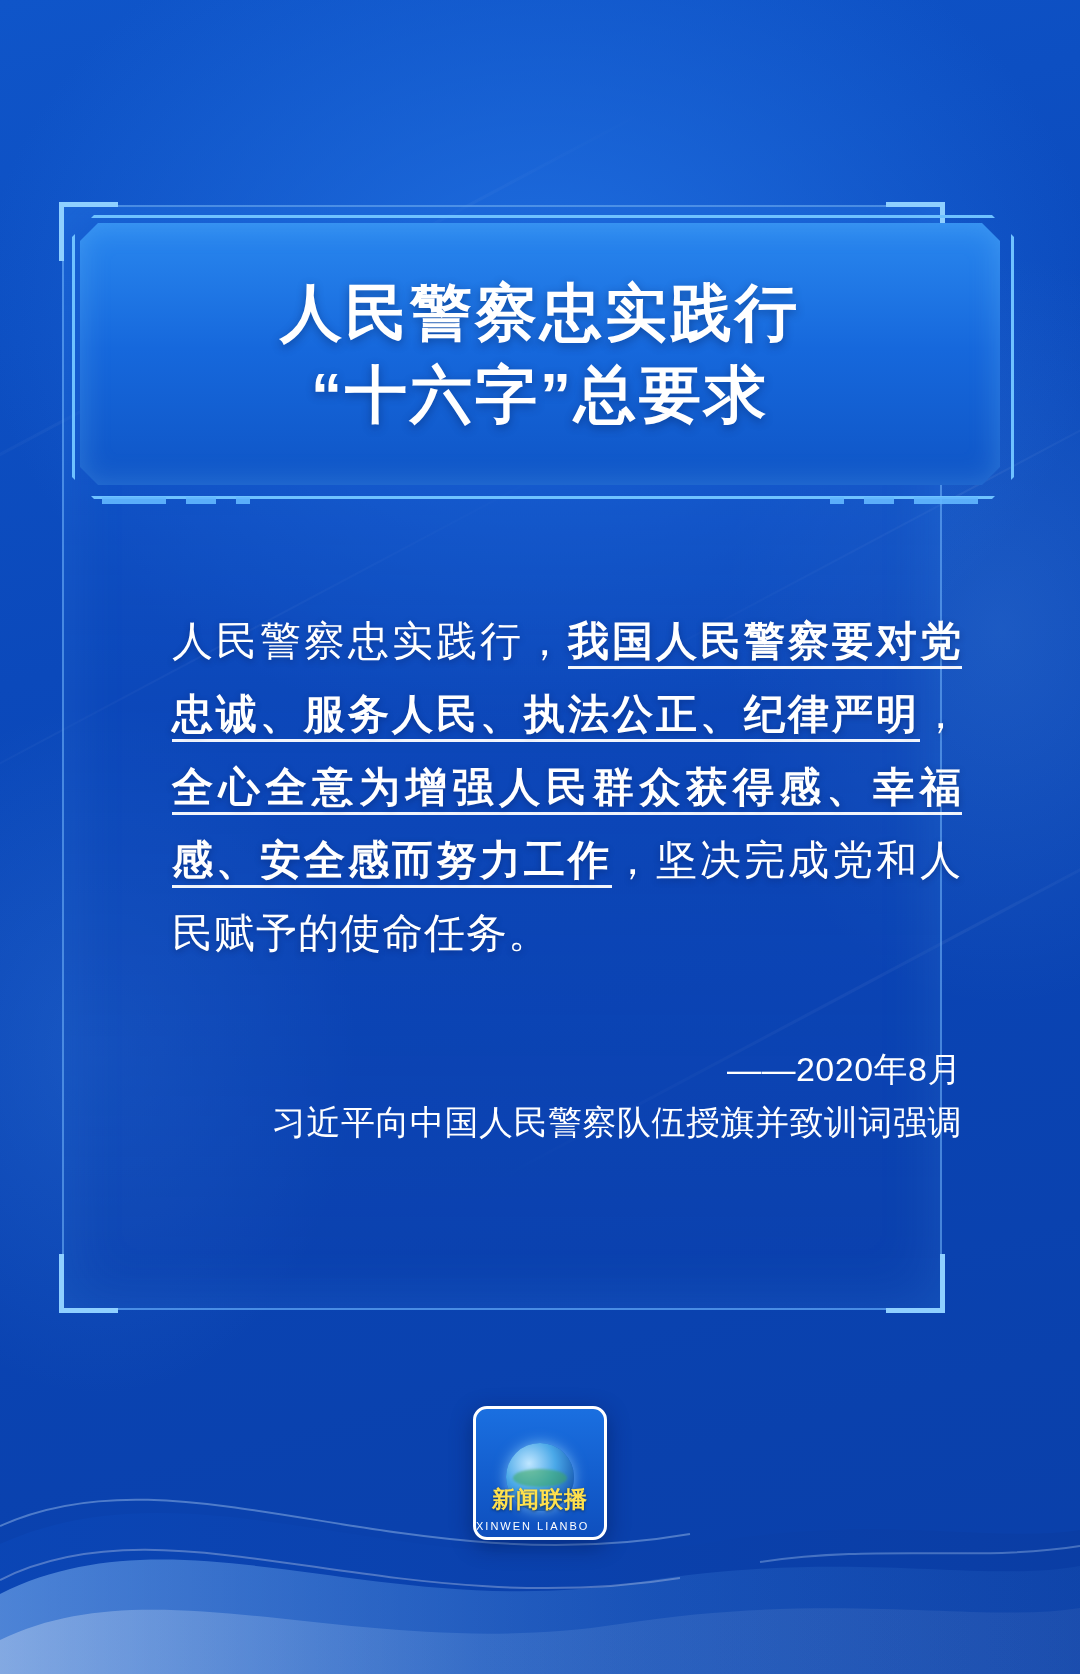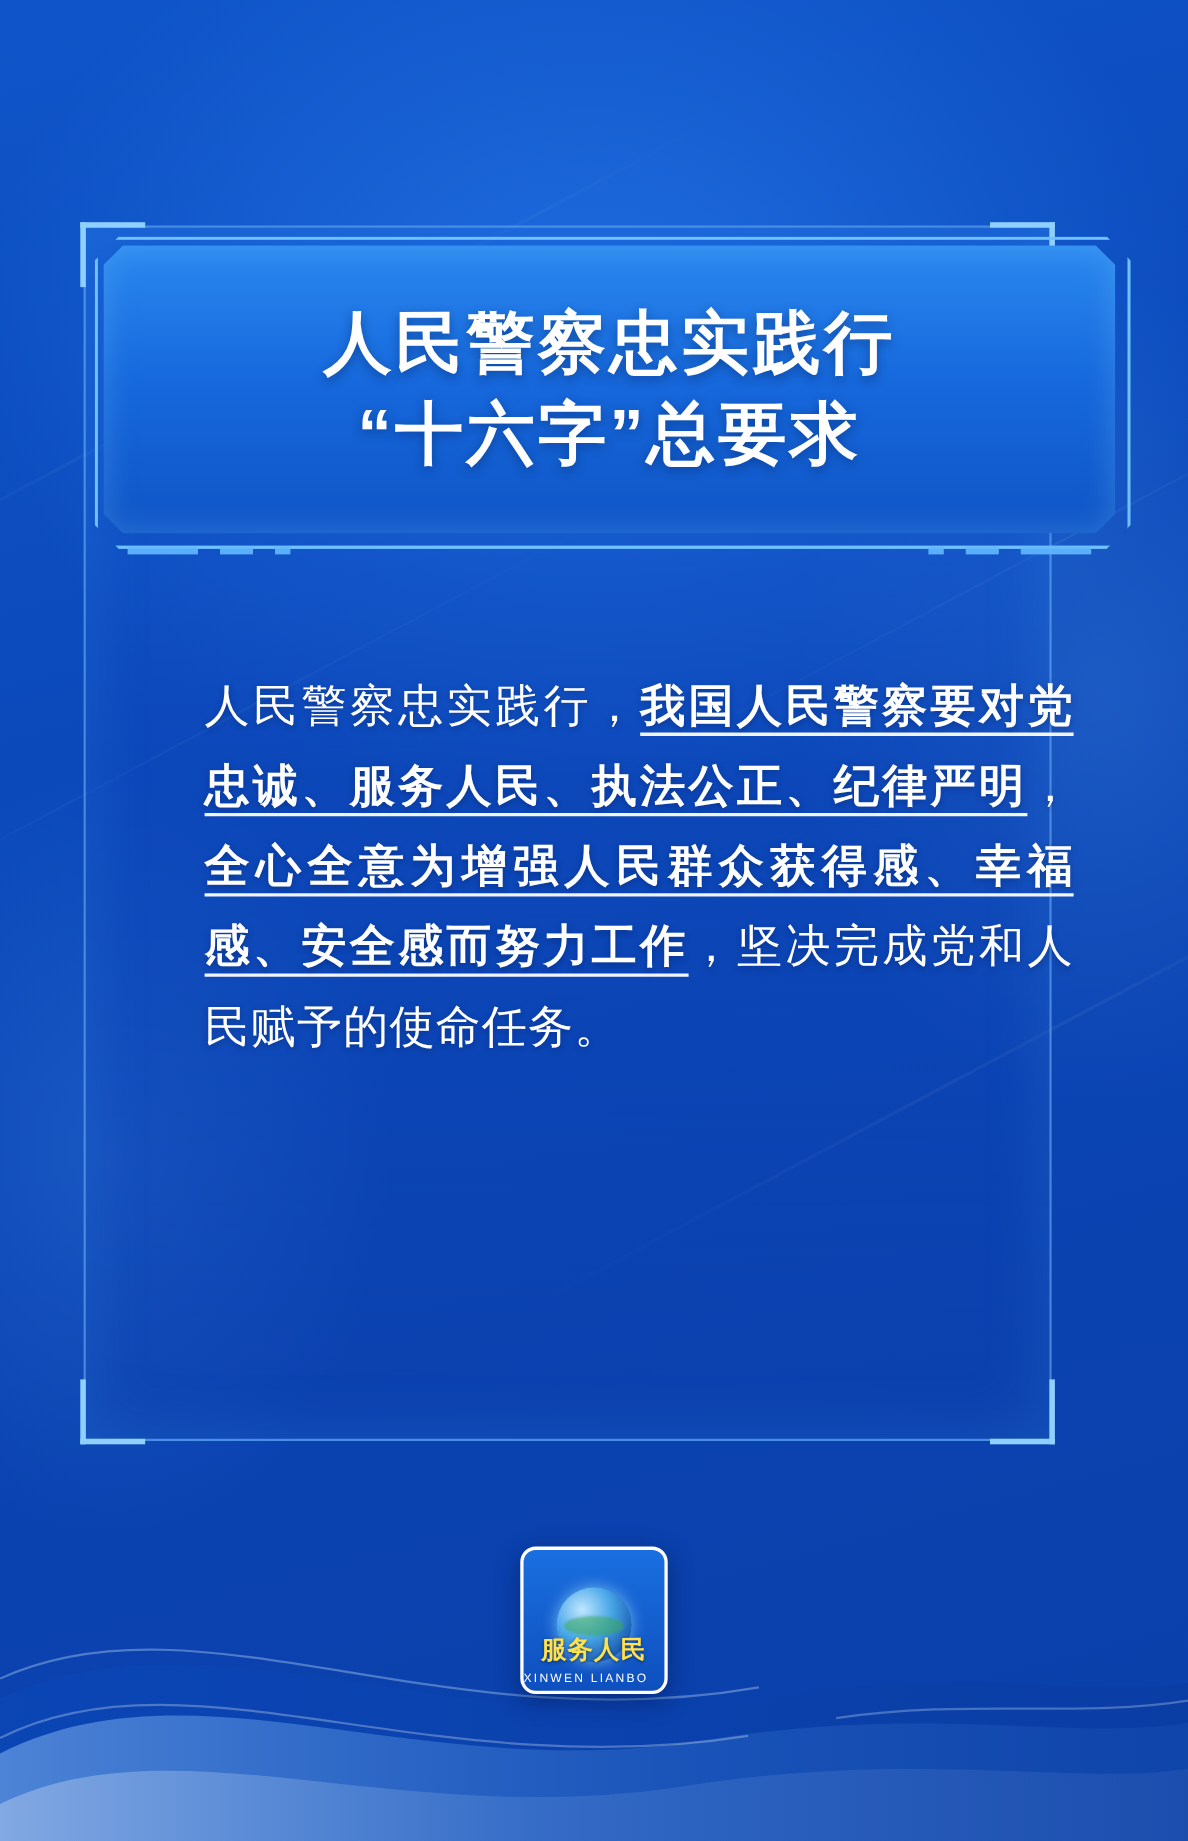--- a/index.html
+++ b/index.html
@@ -83,21 +83,21 @@
   .logo-book {
     position: absolute;
     left: 50%;
     transform: translateX(-50%);
     top: 64px;
   }
 
   
   .card {
     position: absolute;
-    left: 76px;
+    left: 62px;
     top: 205px;
     width: 880px;
     height: 1105px;
   }
   .card-inner {
     position: absolute;
     inset: 0;
     background: linear-gradient(180deg, rgba(22,96,214,0.55) 0%, rgba(14,70,185,0.42) 45%, rgba(12,62,170,0.30) 100%);
     border: 2px solid rgba(120,190,255,0.55);
     box-shadow: inset 0 0 60px rgba(80,170,255,0.18);
@@ -301,20 +301,24 @@
       <div class="tick" style="left:22px;  width:64px;"></div>
       <div class="tick" style="left:106px; width:30px;"></div>
       <div class="tick" style="left:156px; width:14px;"></div>
       <div class="tick" style="right:22px;  width:64px;"></div>
       <div class="tick" style="right:106px; width:30px;"></div>
       <div class="tick" style="right:156px; width:14px;"></div>
     </div>
 
     <div class="body-text"><span>人民警察忠实践行，</span><span class="em">我国人民警察要对党忠诚、服务人民、执法公正、纪律严明</span><span>，</span><span class="em">全心全意为增强人民群众获得感、幸福感、安全感而努力工作</span><span>，坚决完成党和人民赋予的使命任务。</span></div>
 
+    <div class="source">
+      <div>——2020年8月</div>
+      <div>习近平向中国人民警察队伍授旗并致训词强调</div>
+    </div>
   </div>
 
   <div class="wave-wrap">
     <svg width="1080" height="380" viewBox="0 0 1080 380" xmlns="http://www.w3.org/2000/svg">
       <defs>
         <linearGradient id="wg1" x1="0" y1="0" x2="1" y2="0">
           <stop offset="0%" stop-color="#ffffff" stop-opacity="0.30"></stop>
           <stop offset="45%" stop-color="#bfe0ff" stop-opacity="0.12"></stop>
           <stop offset="100%" stop-color="#ffffff" stop-opacity="0.05"></stop>
         </linearGradient>
@@ -332,17 +336,17 @@
       <path d="M0 300 C 180 210, 380 330, 640 288 C 850 254, 980 290, 1080 272 L1080 380 L0 380 Z" fill="url(#wg2)"></path>
       <path d="M0 346 C 160 268, 360 370, 620 330 C 840 296, 980 330, 1080 314 L1080 380 L0 380 Z" fill="url(#wg1)"></path>
       <path d="M0 232 C 180 150, 400 290, 690 240" fill="none" stroke="#cfe8ff" stroke-opacity="0.35" stroke-width="2"></path>
       <path d="M0 286 C 170 200, 390 330, 680 284" fill="none" stroke="#ffffff" stroke-opacity="0.28" stroke-width="2"></path>
       <path d="M760 268 C 880 250, 980 268, 1080 252" fill="none" stroke="#cfe8ff" stroke-opacity="0.30" stroke-width="2"></path>
     </svg>
   </div>
 
   <div class="footer-badge">
     <div class="globe"></div>
-    <div class="badge-cn">服务人民</div>
+    <div class="badge-cn">新闻联播</div>
     <div class="badge-en">XINWEN  LIANBO</div>
   </div>
 
 </div>
 
 </body></html>

